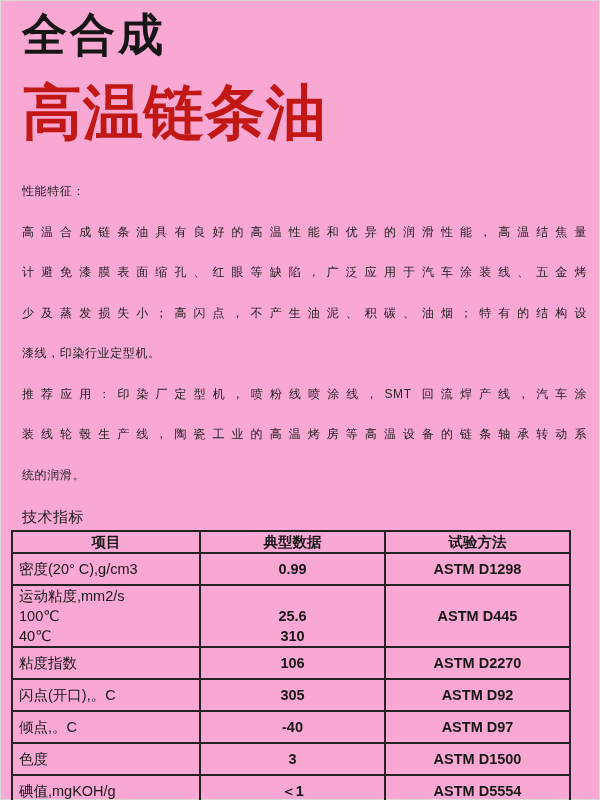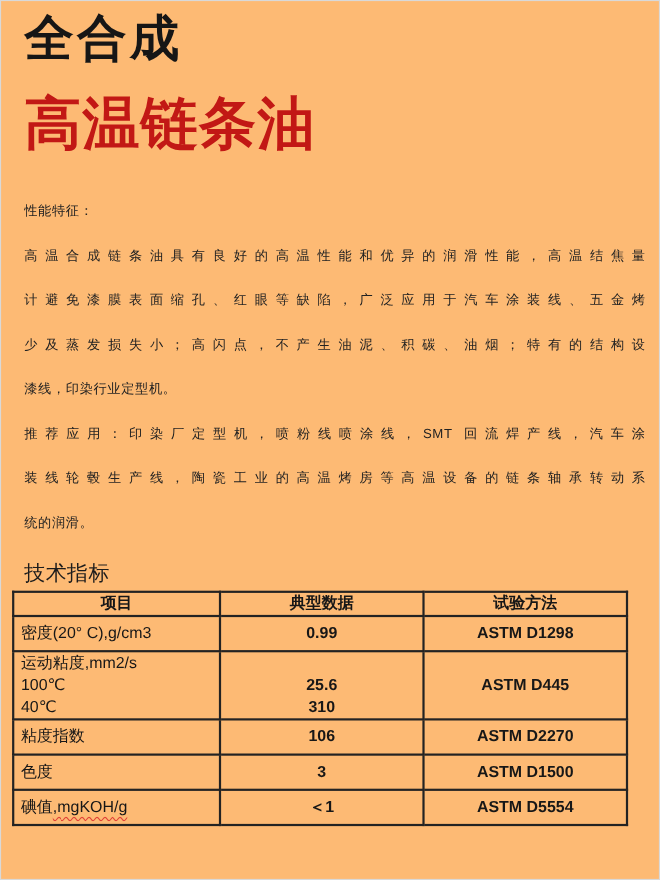--- a/index.html
+++ b/index.html
@@ -11,39 +11,39 @@
   html,body{background:#ffffff;}
   body{
     width:600px;height:800px;overflow:hidden;
     font-family:"Liberation Sans","DejaVu Sans",sans-serif;
     color:var(--ink);
   }
   .page{
     width:600px;height:800px;
     border:1px solid #d9d9d9;
     padding:6px 14px 0 21px;
-    background:#fdba74;
+    background:#f9a8d4;
   }
   .title-main{
     font-size:45px;font-weight:700;color:#161616;
     letter-spacing:3px;line-height:52px;margin-top:2px;
   }
   .title-sub{
-    font-size:52px;font-weight:700;color:var(--accent);
+    font-size:60px;font-weight:700;color:var(--accent);
     letter-spacing:1px;line-height:56px;margin-top:24px;
   }
   .textblock{
     margin-top:30px;
     font-size:12px;line-height:40.5px;letter-spacing:0.6px;
     color:#222;width:565px;
   }
   .line{text-align:justify;text-align-last:left;white-space:nowrap;}
   .line.fill{text-align-last:justify;white-space:normal;}
   .table-caption{
-    margin-top:13px;font-size:19px;color:#1c1c1c;letter-spacing:0.5px;
+    margin-top:13px;font-size:15px;color:#1c1c1c;letter-spacing:0.5px;
   }
   table{
     border-collapse:collapse;table-layout:fixed;
     width:558px;margin-left:-11px;margin-top:3px;
   }
   th,td{
     border:2px solid #232323;
     font-size:14.5px;line-height:20px;
     padding:0 3px;vertical-align:middle;
     color:#171717;
@@ -123,21 +123,31 @@
 310</td>
           <td class="c-method">ASTM D445</td>
         </tr>
 
         <tr>
           <td class="c-item"><span>粘度指数</span><span class="squig"></span></td>
           <td class="c-val">106</td>
           <td class="c-method">ASTM D2270</td>
         </tr>
 
+        <tr>
+          <td class="c-item"><span>闪点(开口),。C</span><span class="squig"></span></td>
+          <td class="c-val">305</td>
+          <td class="c-method">ASTM D92</td>
+        </tr>
 
+        <tr>
+          <td class="c-item"><span>倾点,。C</span><span class="squig"></span></td>
+          <td class="c-val">-40</td>
+          <td class="c-method">ASTM D97</td>
+        </tr>
 
 
         <tr>
           <td class="c-item"><span>色度</span><span class="squig"></span></td>
           <td class="c-val">3</td>
           <td class="c-method">ASTM D1500</td>
         </tr>
 
         <tr>
           <td class="c-item"><span>碘值</span><span class="squig">,mgKOH/g</span></td>

